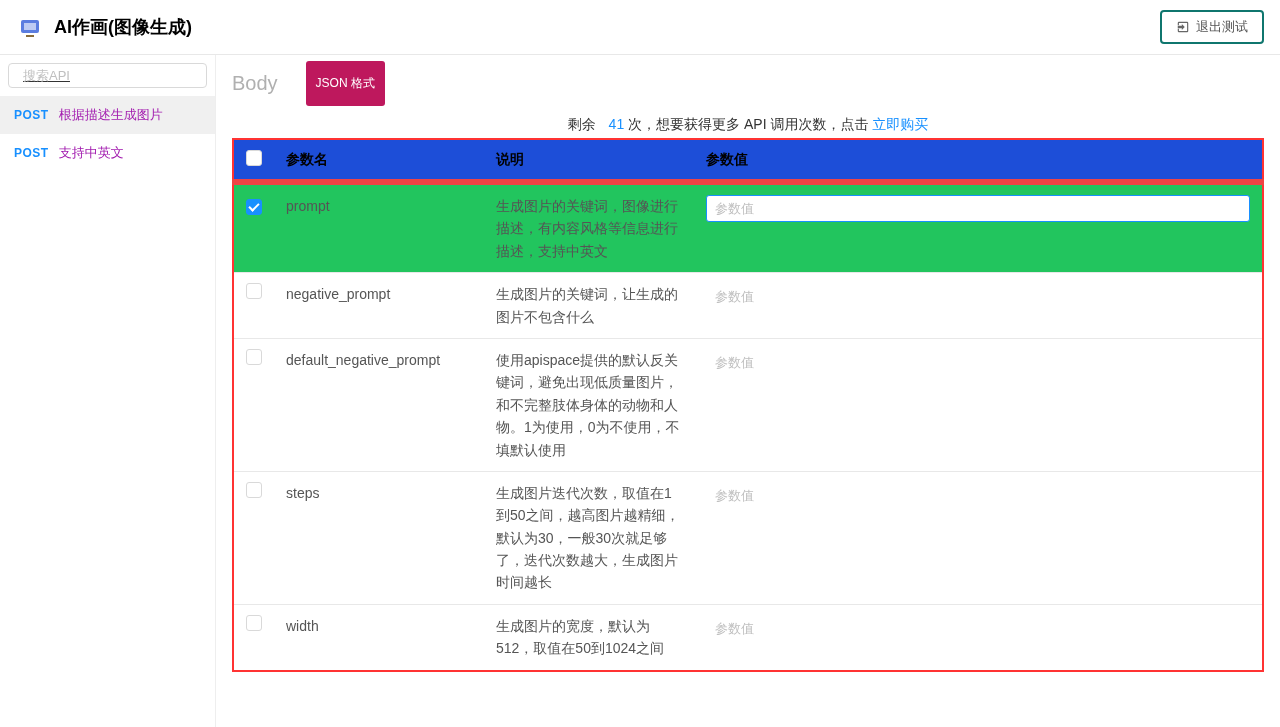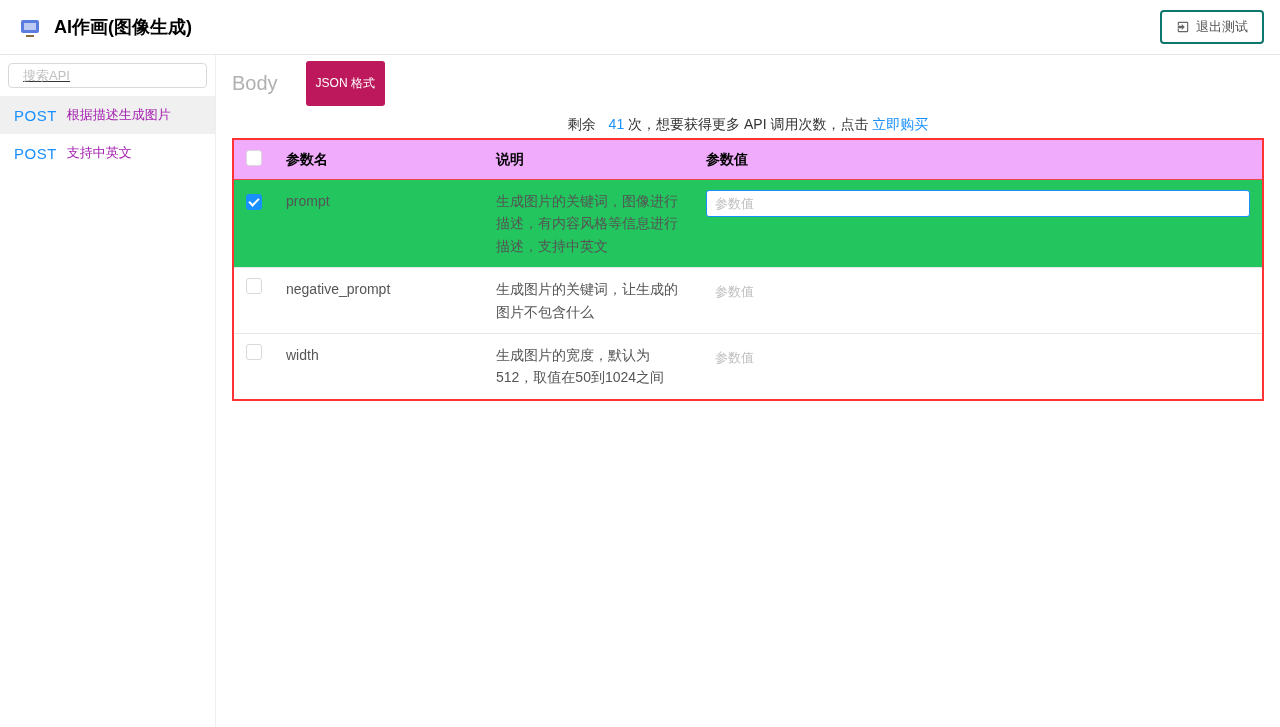--- a/index.html
+++ b/index.html
@@ -91,22 +91,22 @@
       align-items: center;
       padding: 10px 14px;
       gap: 10px;
       cursor: pointer;
       font-size: 13px;
     }
     .nav-item.active {
       background: #f0f0f0;
     }
     .nav-method {
-      font-size: 15px;
-      font-weight: 400;
+      font-size: 12px;
+      font-weight: 700;
       color: #1890ff;
       letter-spacing: 0.5px;
     }
     .nav-label {
       color: #a21caf;
     }
     .main {
       flex: 1;
       display: flex;
       flex-direction: column;
@@ -152,25 +152,25 @@
     }
     .param-table {
       width: 100%;
       border-collapse: collapse;
       border: 2px solid #ff3333;
       border-radius: 4px;
     }
     .param-table th {
       text-align: left;
       padding: 10px 12px;
-      border-bottom: 1px solid #ef4444;
+      border-bottom: 6px solid #ef4444;
       font-weight: 600;
       color: #000;
       font-size: 14px;
-      background: #f0abfc;
+      background: #1d4ed8;
     }
     .param-table td {
       padding: 10px 12px;
       border-bottom: 1px solid #e8e8e8;
       vertical-align: top;
       color: #555;
       line-height: 1.6;
       font-size: 14px;
     }
     .param-table tr.active-row td {
@@ -307,20 +307,32 @@
               <td><input type="text" class="value-input focused" placeholder="参数值" style=""></td>
             </tr>
             <tr>
               <td class="col-check"><span class="checkbox"></span></td>
               <td class="col-name"><span class="param-name">negative_prompt</span></td>
               <td class="col-desc">生成图片的关键词，让生成的图片不包含什么</td>
               <td><input type="text" class="value-input" placeholder="参数值" style=""></td>
             </tr>
             <tr>
               <td class="col-check"><span class="checkbox"></span></td>
+              <td class="col-name"><span class="param-name">default_negative_prompt</span></td>
+              <td class="col-desc">使用apispace提供的默认反关键词，避免出现低质量图片，和不完整肢体身体的动物和人物。1为使用，0为不使用，不填默认使用</td>
+              <td><input type="text" class="value-input" placeholder="参数值" style=""></td>
+            </tr>
+            <tr>
+              <td class="col-check"><span class="checkbox"></span></td>
+              <td class="col-name"><span class="param-name">steps</span></td>
+              <td class="col-desc">生成图片迭代次数，取值在1到50之间，越高图片越精细，默认为30，一般30次就足够了，迭代次数越大，生成图片时间越长</td>
+              <td><input type="text" class="value-input" placeholder="参数值" style=""></td>
+            </tr>
+            <tr>
+              <td class="col-check"><span class="checkbox"></span></td>
               <td class="col-name"><span class="param-name">width</span></td>
               <td class="col-desc">生成图片的宽度，默认为512，取值在50到1024之间</td>
               <td><input type="text" class="value-input" placeholder="参数值" style=""></td>
             </tr>
           </tbody>
       </table>
     </div>
   </div>
 </div>
 

